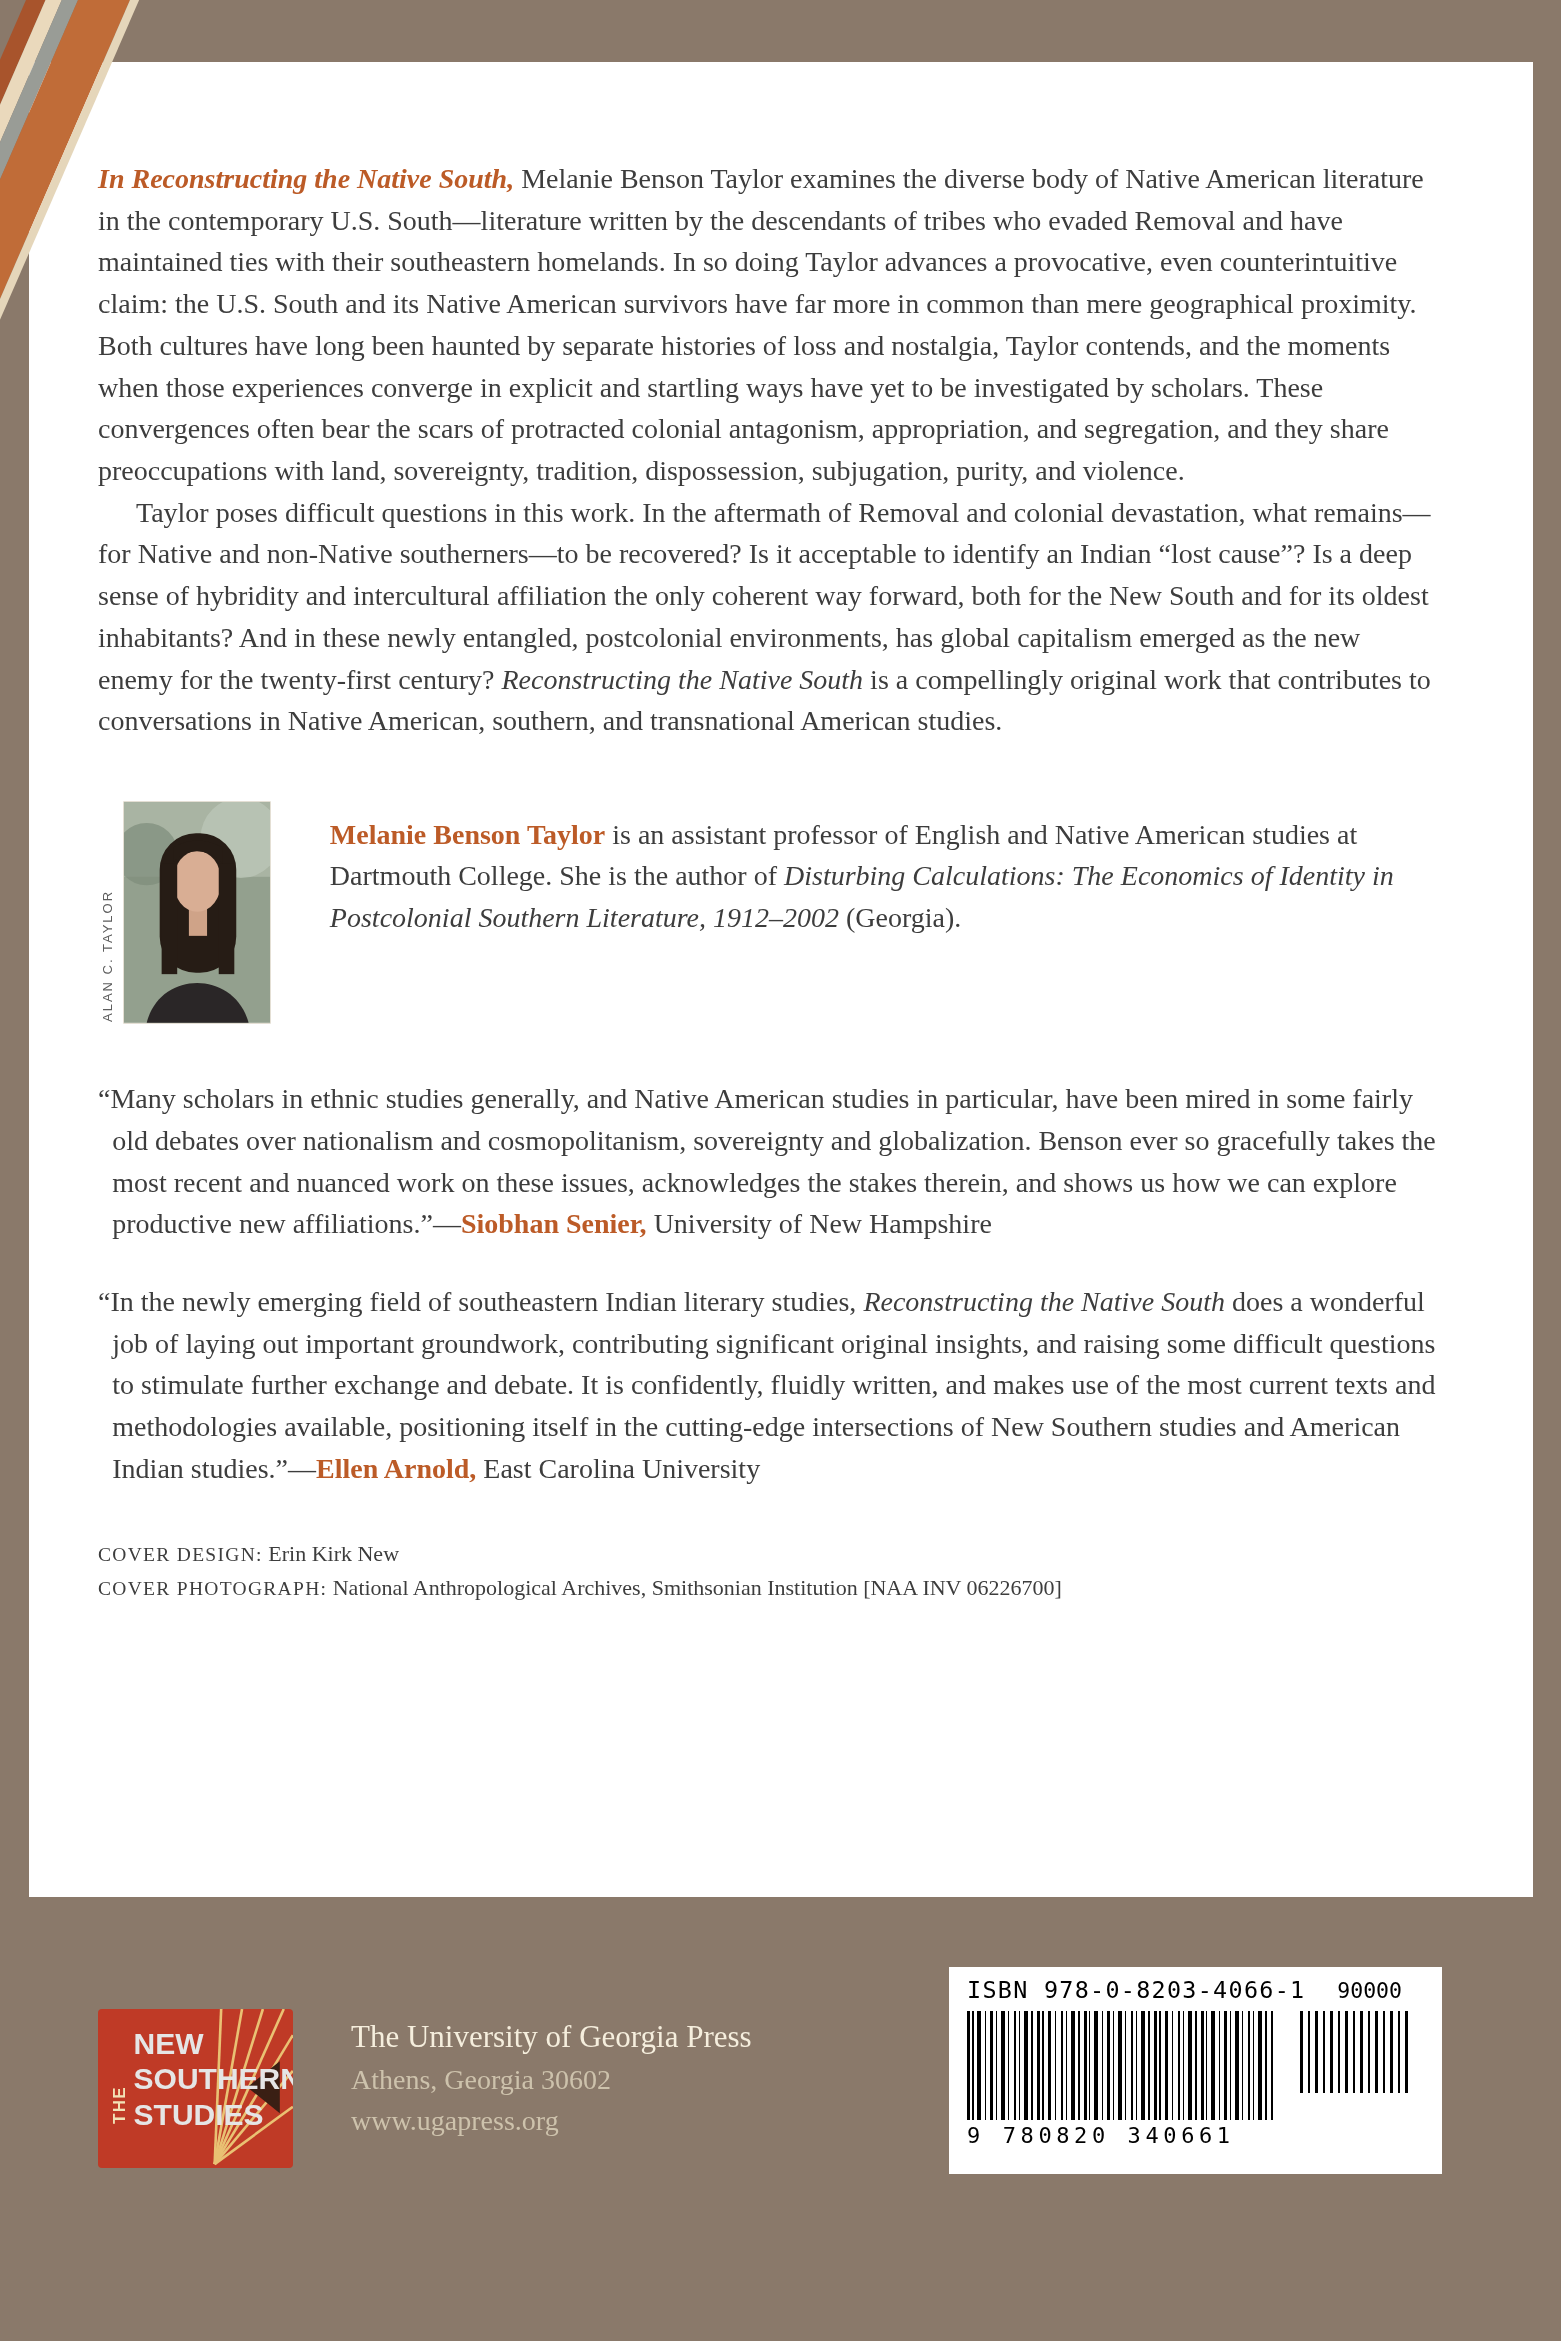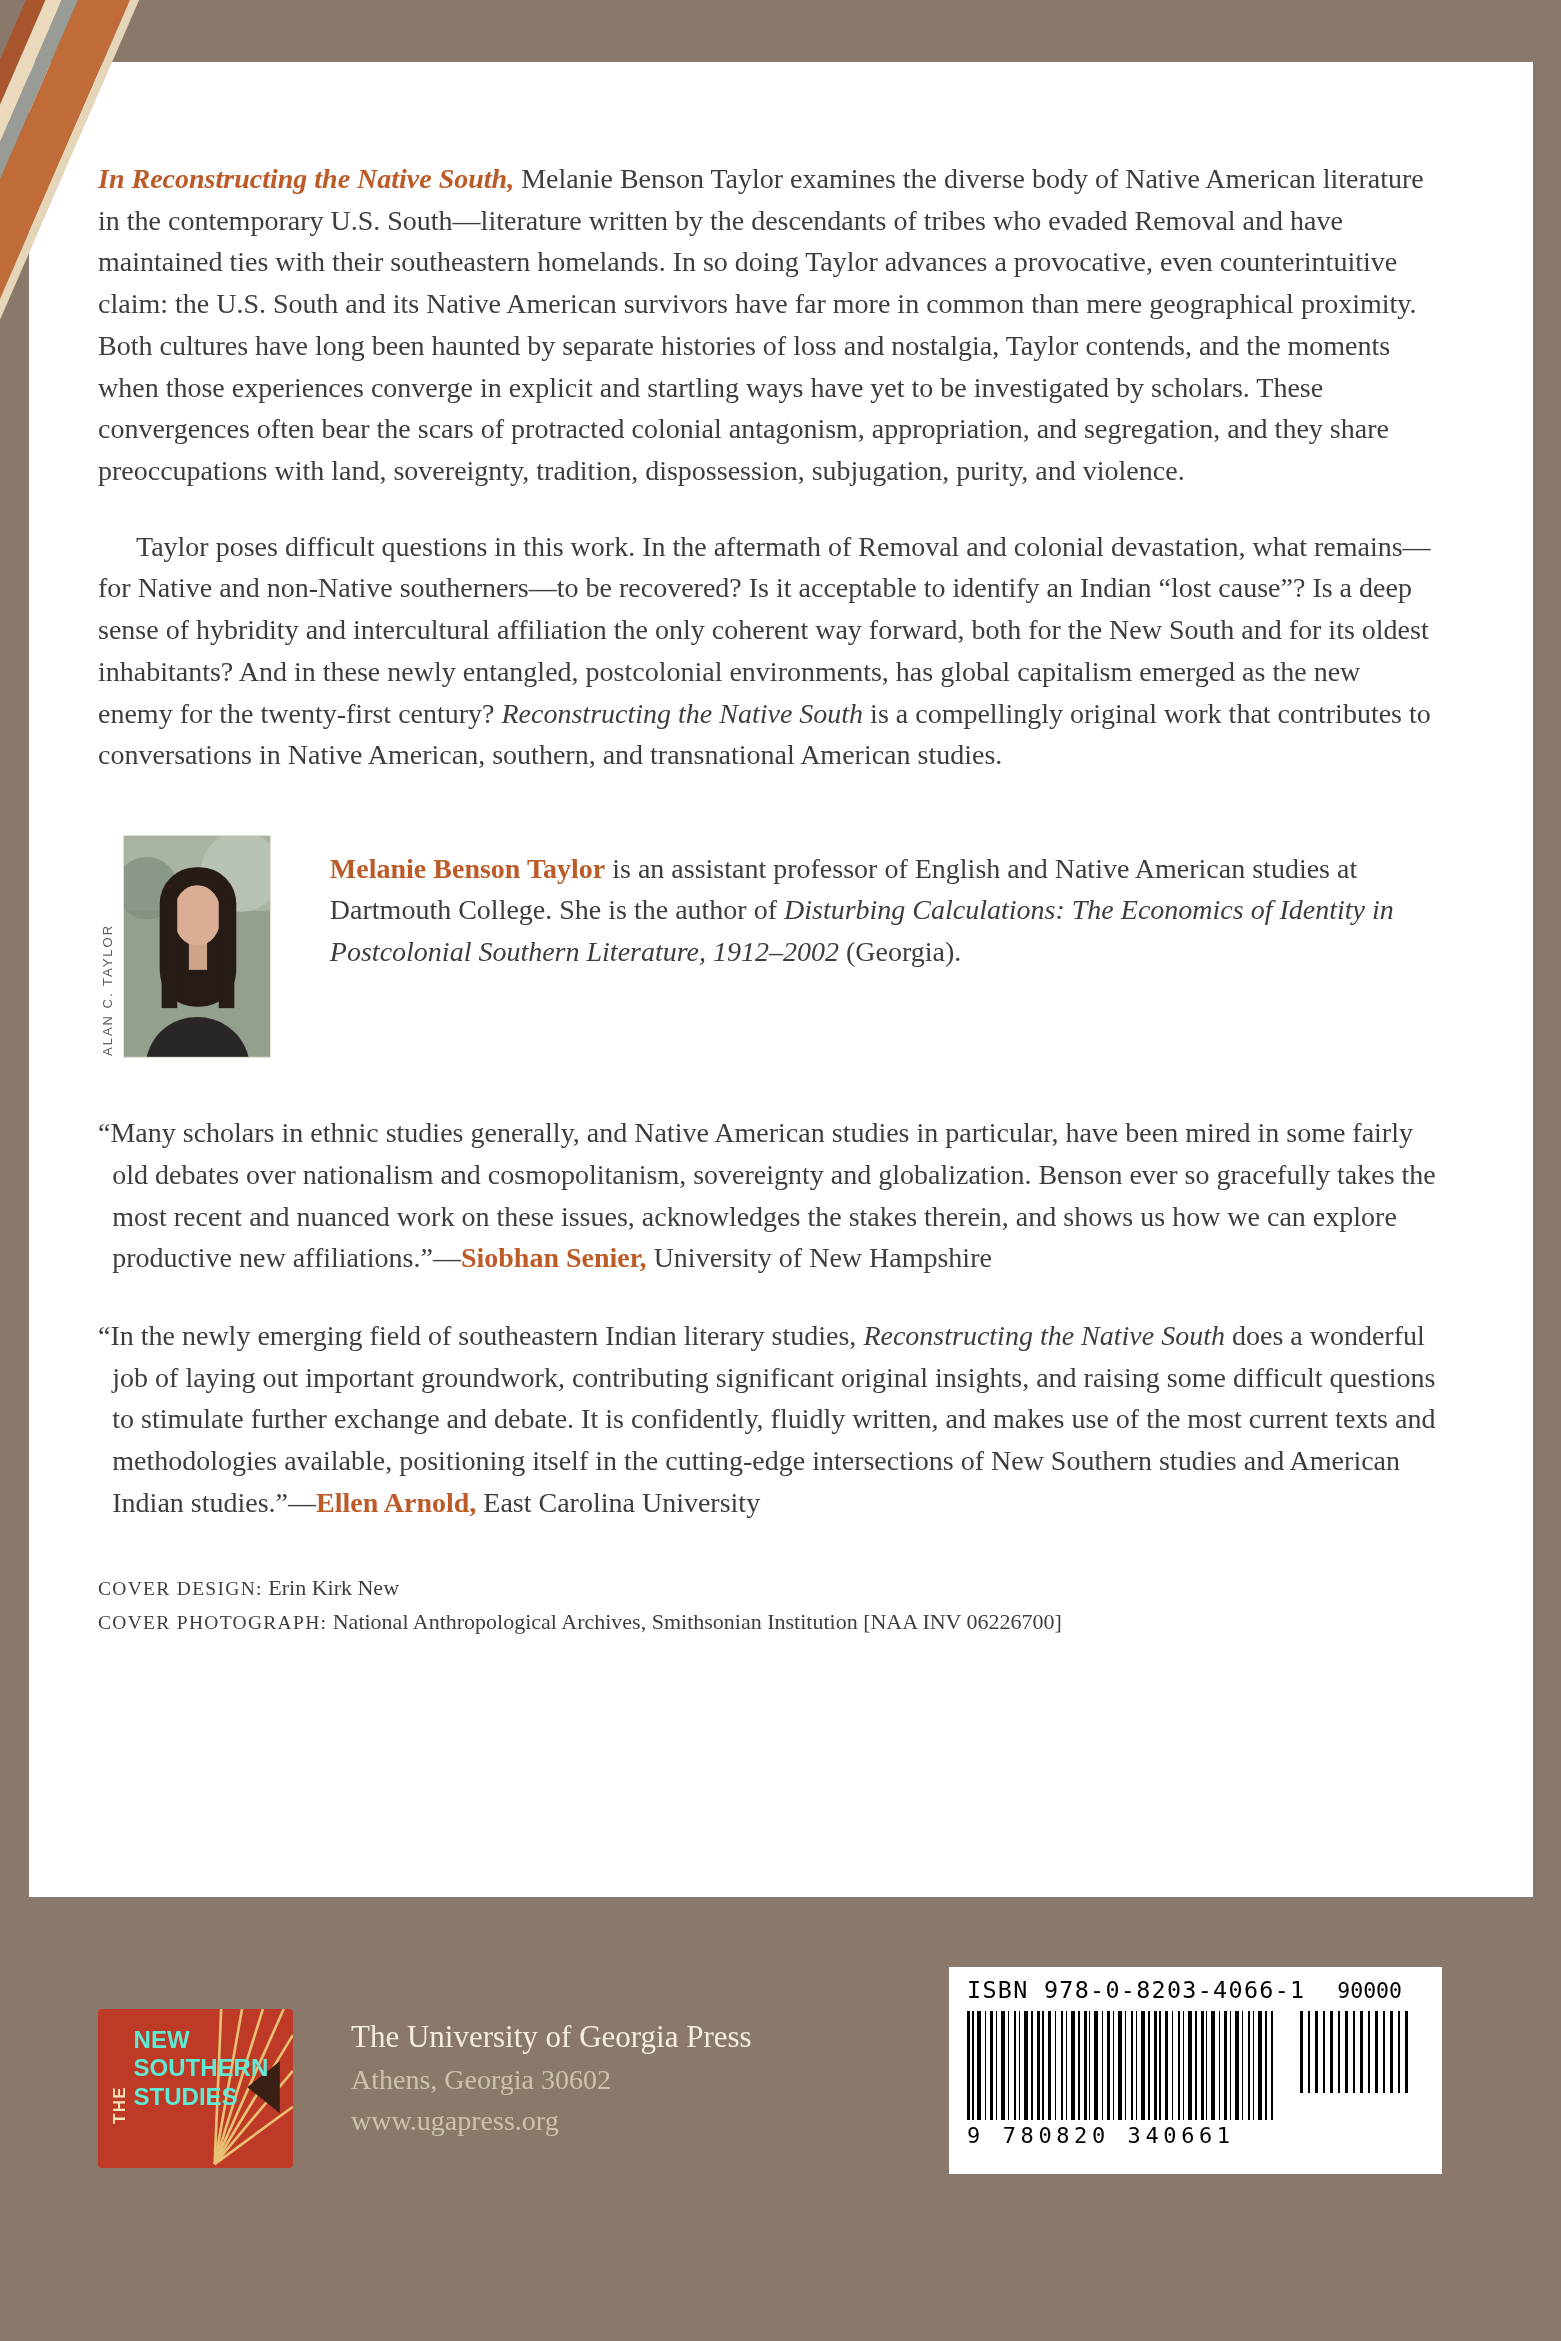--- a/index.html
+++ b/index.html
@@ -3,21 +3,21 @@
 <meta charset="utf-8">
 <style>
   html,body{margin:0;padding:0;background:#8a796a;}
   #cover{position:relative;width:1562px;height:2342px;background:#8a796a;overflow:hidden;
          font-family:"Liberation Serif",serif;color:#3d3d3d;}
 
   
   .panel{position:absolute;left:29px;top:62px;width:1504px;height:1835px;background:#ffffff;
          box-sizing:border-box;padding:96px 95px 0 69px;font-size:28px;line-height:1.49;}
   .para{margin:0;}
-  .indent{text-indent:38px;margin-top:34px;}
+  .indent{text-indent:38px;}
   .lead{color:#bc5b27;font-weight:bold;font-style:italic;}
   .it{font-style:italic;}
   .name{color:#bc5b27;font-weight:bold;}
 
   
   .corner{position:absolute;left:0;top:0;}
 
   
   .author-row{display:flex;align-items:flex-start;margin-top:60px;}
   .photo-credit{writing-mode:vertical-rl;transform:rotate(180deg);height:220px;
@@ -33,21 +33,21 @@
   .credits p{margin:0;}
   .sc{font-size:19.5px;letter-spacing:1.3px;}
 
   
   .logo{position:absolute;left:98px;top:2009px;width:195px;height:159px;background:#bf3a26;
         border-radius:3.9px;display:flex;align-items:flex-start;box-sizing:border-box;
         padding:17px 0 0 11.7px;overflow:hidden;}
   .logo-the{writing-mode:vertical-rl;transform:rotate(180deg);font-family:"Liberation Sans",sans-serif;
             font-weight:bold;font-size:17px;color:#f2e2b6;letter-spacing:1.3px;height:98px;margin-right:3.9px;}
   .logo-lines{display:flex;flex-direction:column;font-family:"Liberation Sans",sans-serif;
-              font-weight:bold;font-size:24px;line-height:1.18;color:#5eead4;position:relative;z-index:2;}
+              font-weight:bold;font-size:30px;line-height:1.18;color:#e5e5e5;position:relative;z-index:2;}
   .logo-fan{position:absolute;right:0;top:0;height:100%;z-index:1;}
 
   .press{position:absolute;left:351px;top:2019px;}
   .press p{margin:0 0 9px 0;}
   .press-name{font-weight:normal;font-size:31px;color:#f5eedd;}
   .press-line{font-size:28px;color:#cdc2ac;}
 
   
   .barcode{position:absolute;left:949px;top:1967px;width:493px;height:207px;background:#ffffff;
            box-sizing:border-box;padding:9px 18px 8px 18px;font-family:"DejaVu Sans Mono",monospace;color:#000;}

